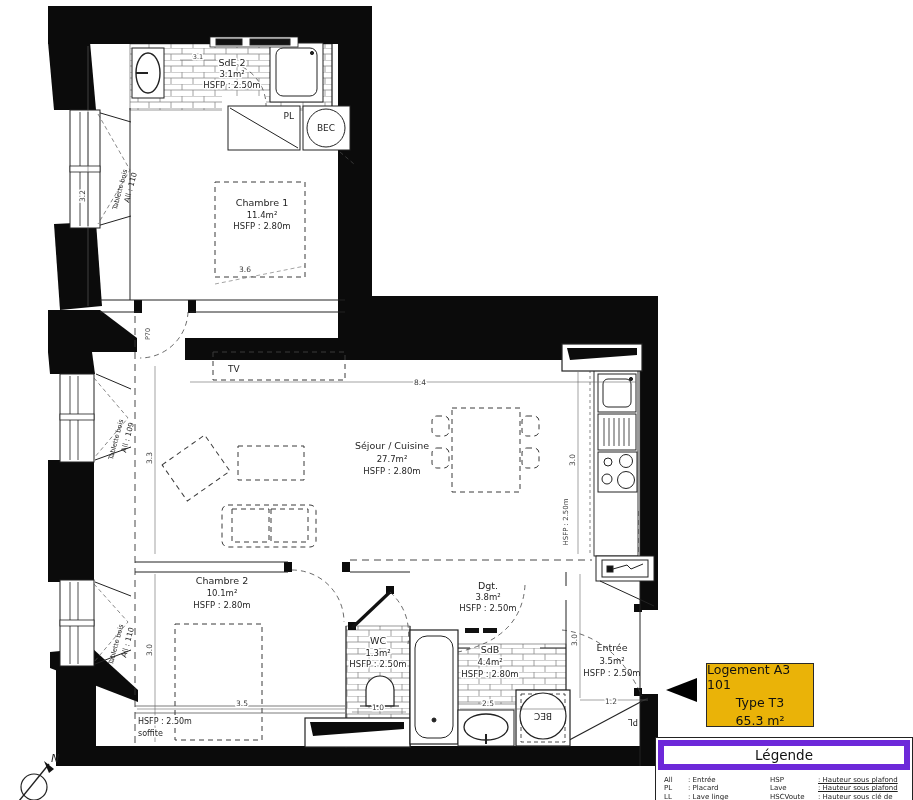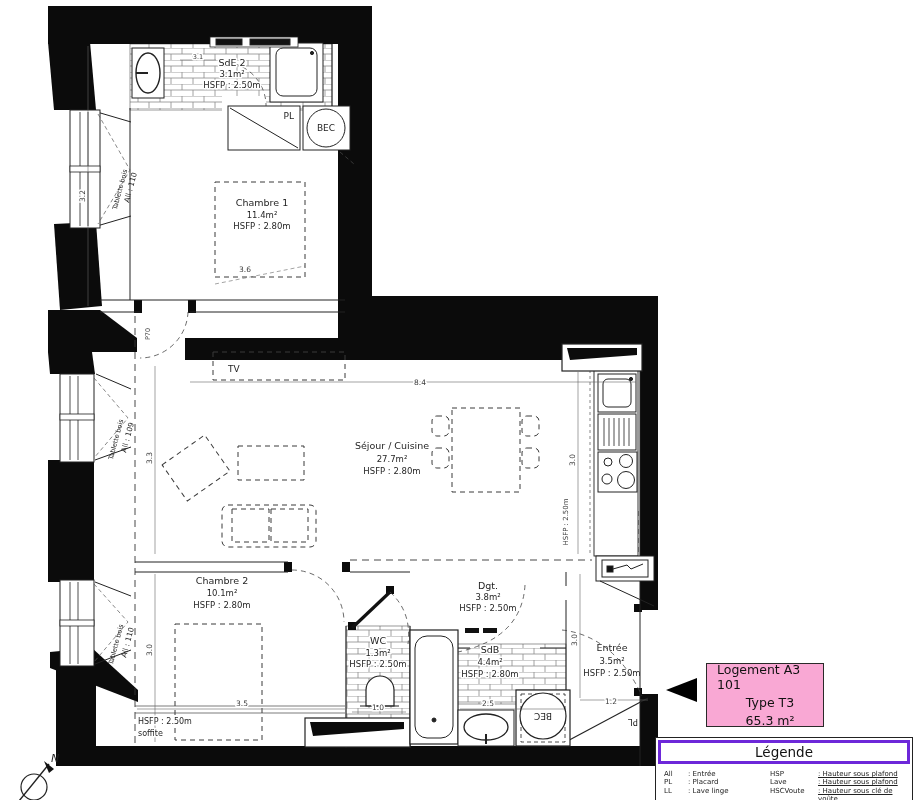--- a/index.html
+++ b/index.html
@@ -8,29 +8,29 @@
   svg text{fill:#1f1f1f;}
   .halo{paint-order:stroke;stroke:#ffffff;stroke-width:3px;stroke-linejoin:round;}
   .dimtxt{fill:#3c3c3c;}
   .roomname{font-size:9.5px;}
   .roomsub{font-size:8.5px;}
   .smalltxt{font-size:6.5px;fill:#3c3c3c;}
   .fixlabel{font-size:9px;}
   
   .title-block{position:absolute;left:706px;top:663px;width:106px;height:62px;
      border:1.6px solid #2a2a2a;display:flex;flex-direction:column;align-items:center;
-     justify-content:center;gap:2px;background:#f9a8d4;padding-left:10px;}
+     justify-content:center;gap:2px;background:#eab308;}
   .title-block div{font-size:12.5px;color:#111;line-height:1.25;}
   .tb-arrow{position:absolute;left:666px;top:678px;width:0;height:0;
      border-top:12px solid transparent;border-bottom:12px solid transparent;
      border-right:31px solid #000;}
   
   .legend{position:absolute;left:655px;top:737px;width:256px;height:110px;
      border:1.5px solid #222;background:#fff;}
-  .legend-header{border:3px solid #6d28d9;margin:2px;text-align:center;
+  .legend-header{border:6px solid #6d28d9;margin:2px;text-align:center;
      font-size:13.5px;color:#111;padding:1px 0;}
   .legend-body{padding:4px 0 0 8px;}
   .legend-row{display:flex;font-size:7px;color:#222;line-height:1.18;}
   .lg-abbr1{width:24px;}
   .lg-lab1{width:82px;}
   .lg-abbr2{width:48px;}
   .lg-lab2{flex:1;text-decoration:underline;}
 </style>
 </head>
 <body>

